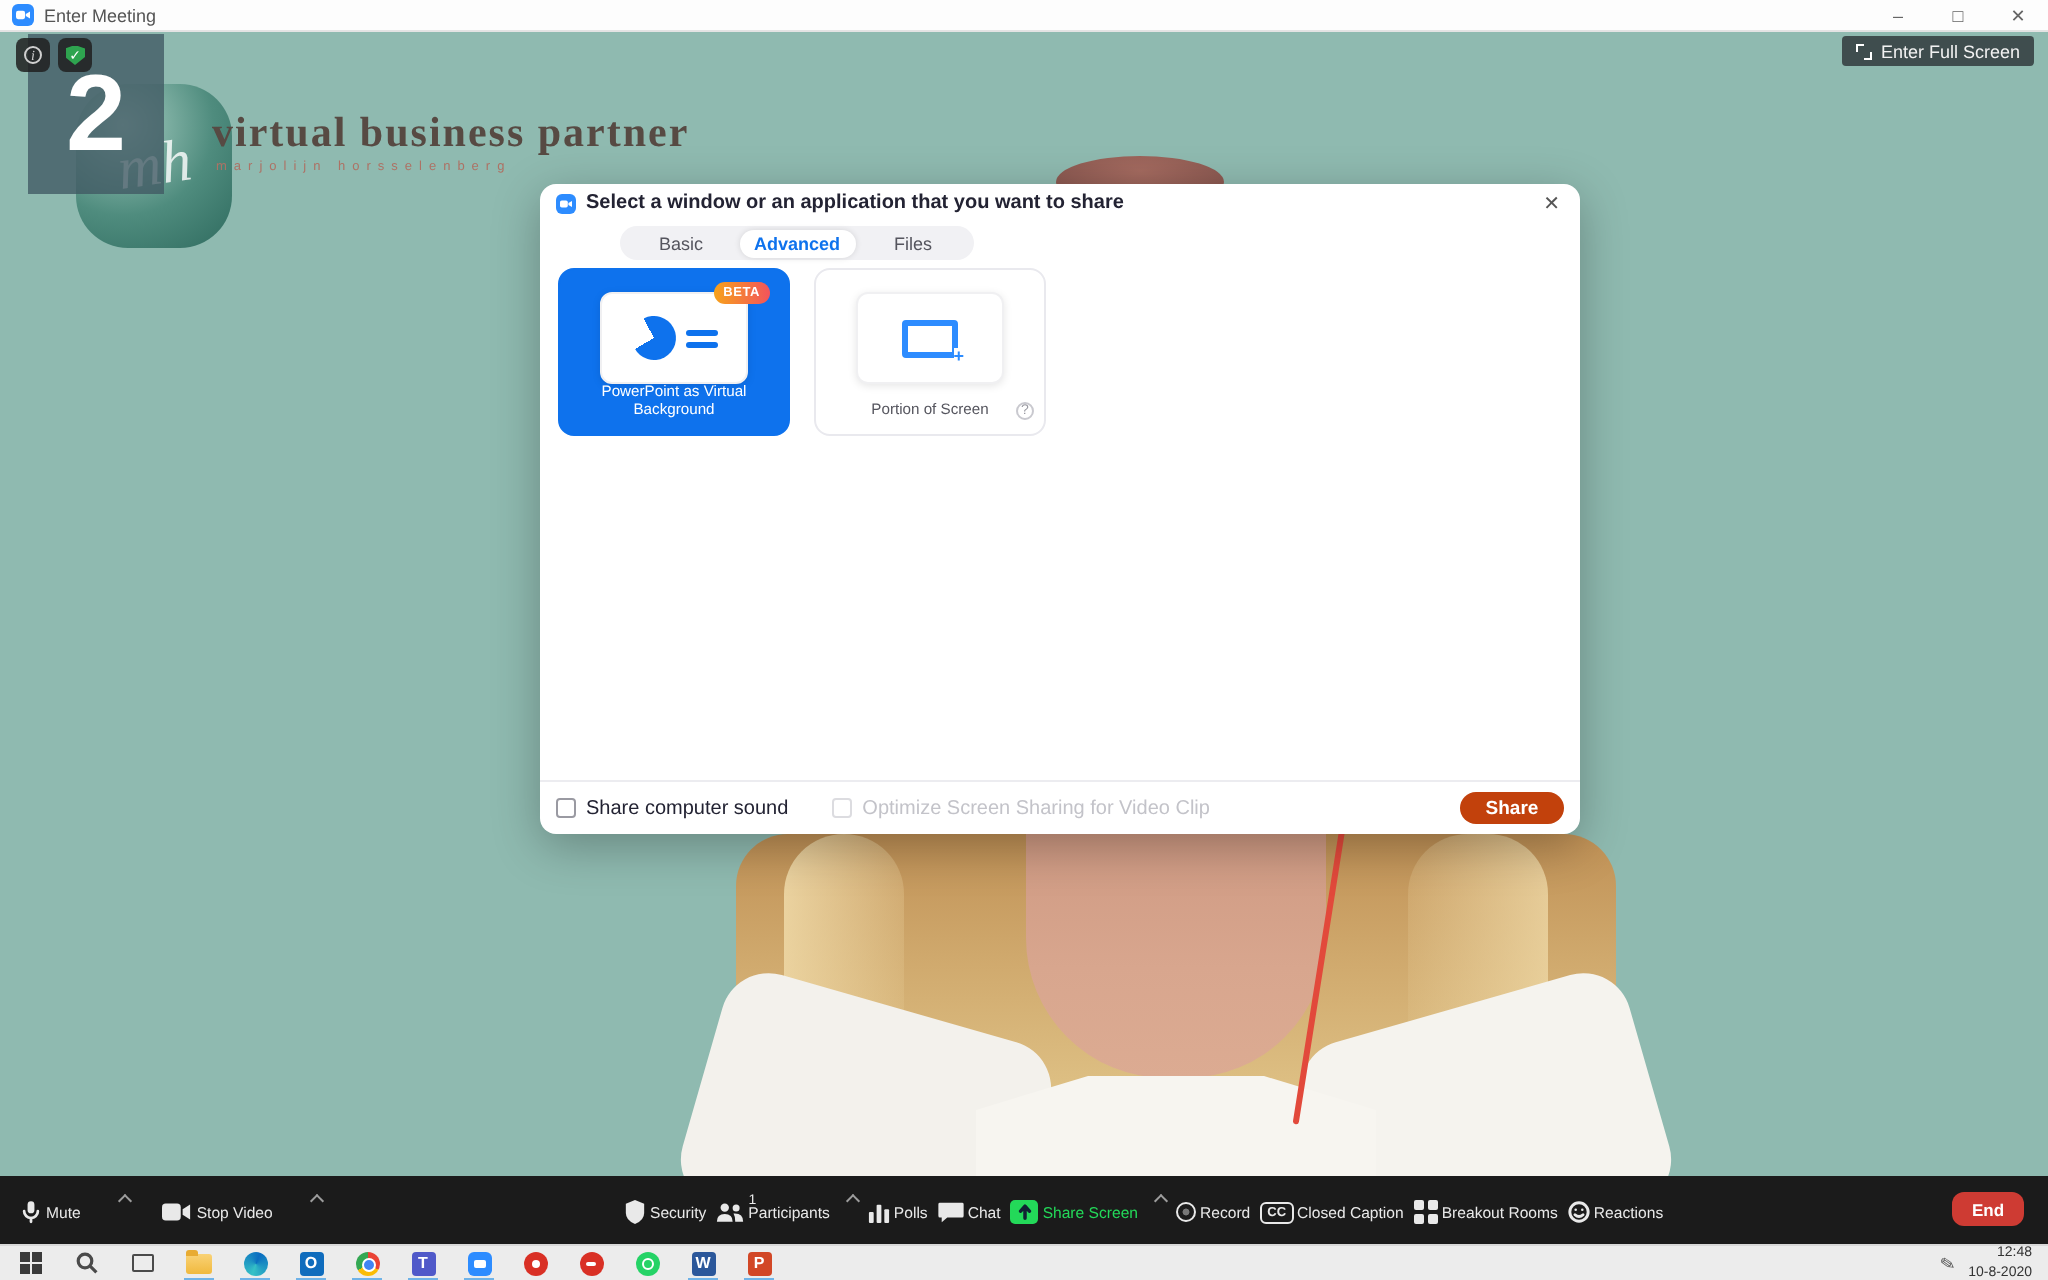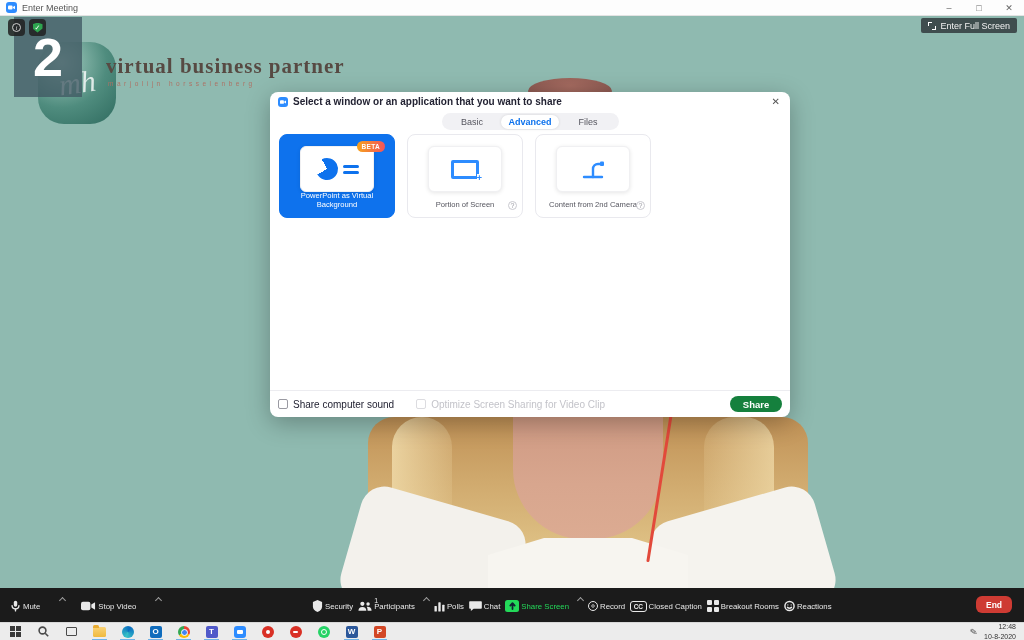--- a/index.html
+++ b/index.html
@@ -52,21 +52,21 @@
   .shirt-front { position:absolute; left:50%; transform:translateX(-50%); bottom:0; width:200px; height:50px; background:#f7f5f0; clip-path:polygon(0 100%,100% 100%,100% 34%,72% 0,28% 0,0 34%); }
   .cord { position:absolute; left:296px; top:-4px; width:3px; height:150px; background:#e2493b; transform:rotate(9deg); border-radius:2px; }
 
   
   .dialog { position:absolute; left:270px; top:92px; width:520px; height:325px; background:#fff; border-radius:8px; box-shadow:0 6px 24px rgba(0,0,0,.28); z-index:10; }
   .dlg-header { height:19px; display:flex; align-items:center; padding:0 8px; gap:5px; }
   .dlg-icon { width:10px; height:10px; border-radius:3px; background:#2d8cff; display:inline-flex; align-items:center; justify-content:center; }
   .dlg-icon svg { width:6px; height:6px; }
   .dlg-title { font-size:10px; color:#232333; font-weight:bold;text-align:right; }
   .dlg-close { margin-left:auto; font-size:10px; color:#555; cursor:pointer; padding:0 2px; }
-  .tabs-row { display:flex; justify-content:center; margin-top:2px; }
+  .tabs-row { display:flex; justify-content:flex-start; margin-top:2px;padding-left:40px; }
   .tabs-pill { background:#f1f1f4; border-radius:10px; display:flex; padding:1.5px; }
   .tab { width:58px; height:14px; display:flex; align-items:center; justify-content:center; font-size:9px; color:#55555e; border-radius:9px; cursor:pointer; }
   .tab.active { background:#fff; color:#0e72ed; font-weight:bold; box-shadow:0 0 3px rgba(0,0,0,.12); }
 
   .tiles { position:absolute; left:9px; top:42px; display:flex; gap:12px; }
   .tile { position:relative; width:116px; height:84px; border-radius:8px; background:#fff; border:1px solid #e9e9ee; cursor:pointer; }
   .tile.selected { background:#0e72ed; border-color:#0e72ed; }
   .tile-card { position:absolute; left:50%; transform:translateX(-50%); top:11px; width:74px; height:46px; background:#fff; border-radius:6px; border:1px solid #f0f0f2; box-shadow:0 1px 4px rgba(0,0,0,.10); display:flex; align-items:center; justify-content:center; }
   .tile-card.round { width:46px; height:46px; border-radius:50%; }
   .tile-label { position:absolute; left:0; right:0; bottom:8px; text-align:center; font-size:7.6px; color:#55555e; }
@@ -81,21 +81,21 @@
   .pie-lines i { display:block; width:16px; height:3px; background:#0e72ed; border-radius:2px; }
   .portion-rect { width:28px; height:19px; border:3px solid #2d8cff; border-radius:2px; position:relative; }
   .portion-rect span { position:absolute; right:-6px; bottom:-7px; background:#fff; color:#2d8cff; font-size:9px; font-weight:bold; line-height:9px; }
   .tile svg.blue-icon { stroke:#2d8cff; fill:none; stroke-width:2.4; stroke-linecap:round; stroke-linejoin:round; }
 
   .dlg-footer { position:absolute; left:0; right:0; bottom:0; height:27px; border-top:1px solid #ececf0; display:flex; align-items:center; padding:0 8px; border-radius:0 0 8px 8px; }
   .chk { width:10px; height:10px; border:1px solid #9a9aa2; border-radius:2px; background:#fff; margin-right:5px; flex:none; cursor:pointer; }
   .chk.disabled { border-color:#dcdce0; cursor:default; }
   .chk-label { font-size:10px; color:#232333; margin-right:22px; }
   .chk-label.disabled { color:#c3c3c9; }
-  .share-btn { margin-left:auto; width:52px; height:16px; background:#15803d; color:#fff; font-size:9.5px; font-weight:bold; border:none; border-radius:8px; display:flex; align-items:center; justify-content:center; cursor:pointer; }
+  .share-btn { margin-left:auto; width:52px; height:16px; background:#c2410c; color:#fff; font-size:9.5px; font-weight:bold; border:none; border-radius:8px; display:flex; align-items:center; justify-content:center; cursor:pointer; }
 
   
   .toolbar { position:absolute; left:0; top:588px; width:1024px; height:34px; background:#1b1b1b; z-index:20; }
   .tool-group { position:absolute; top:0; height:34px; display:flex; align-items:stretch; }
   .tg-left { left:10px; gap:16px; }
   .tg-center { left:312px; gap:5px; }
   .tool-item { display:flex; flex-direction:row; align-items:center; justify-content:center; gap:2px; cursor:pointer; position:relative; padding-top:2px; }
   .tool-label { font-size:7.8px; color:#e9e9e9; white-space:nowrap; }
   .tool-item.green .tool-label { color:#23d959; }
   .tool-icon { height:13px; display:flex; align-items:center; justify-content:center; position:relative; }
@@ -244,31 +244,20 @@
         <div class="tile-card">
           <span class="portion-rect">
               <span>+</span>
             </span>
         </div>
         <div class="tile-label">Portion of Screen</div>
         <span class="help-dot">?</span>
       </div>
 
 
-      <div class="tile">
-        <div class="tile-card">
-          <svg class="blue-icon" width="26" height="22" viewBox="0 0 26 22">
-            <path d="M4 19 h18"></path>
-            <path d="M13 19 v-8 a5 5 0 0 1 5 -5 h3"></path>
-            <rect x="20" y="3.5" width="4" height="4.5" rx="1" fill="#2d8cff" stroke="none"></rect>
-          </svg>
-        </div>
-        <div class="tile-label">Content from 2nd Camera</div>
-        <span class="help-dot">?</span>
-      </div>
     </div>
 
     <div class="dlg-footer">
       <span class="chk"></span>
       <span class="chk-label">Share computer sound</span>
       <span class="chk disabled"></span>
       <span class="chk-label disabled">Optimize Screen Sharing for Video Clip</span>
       <button class="share-btn">Share</button>
     </div>
   </div>

